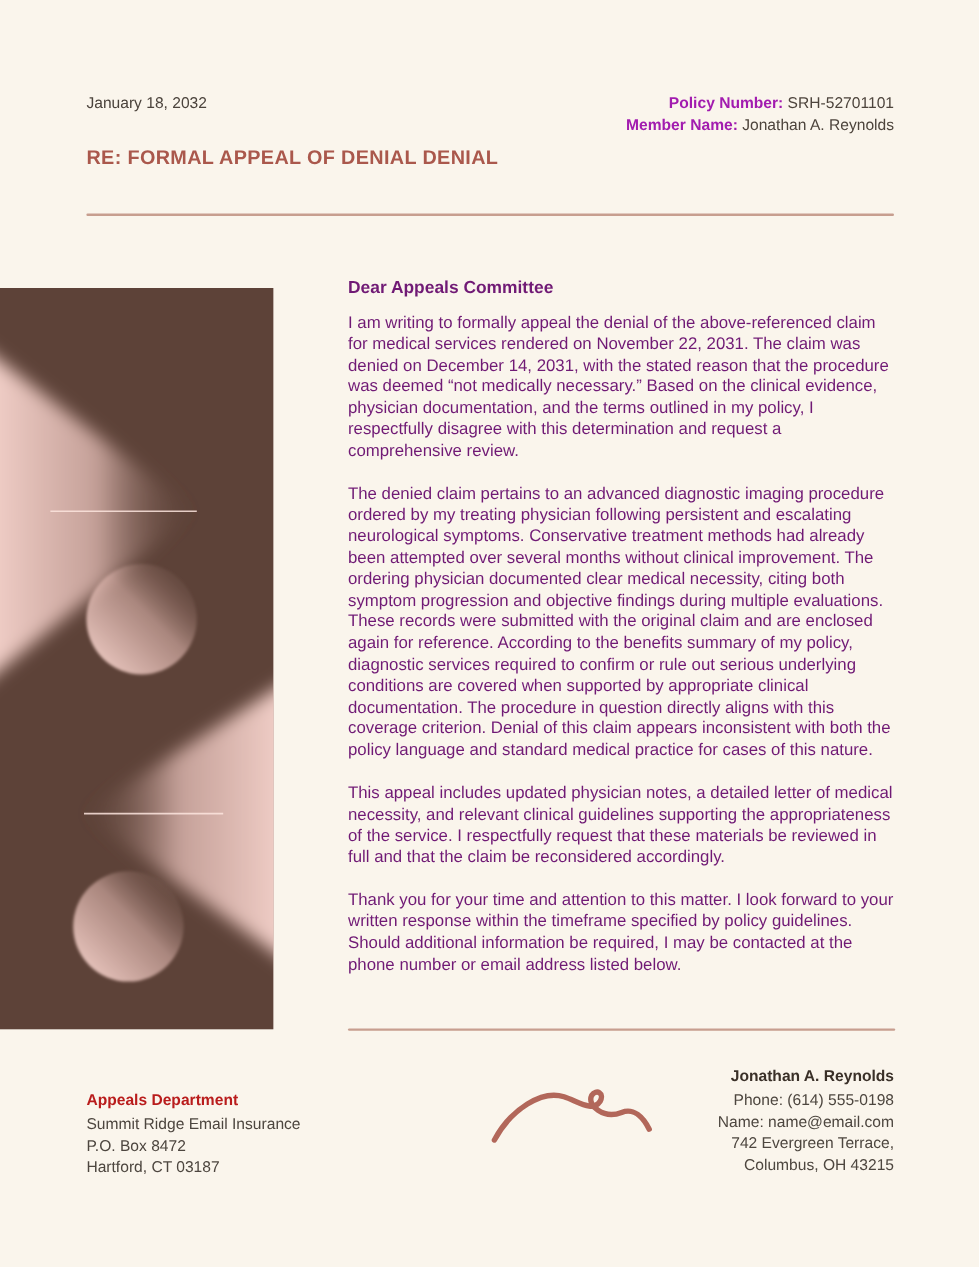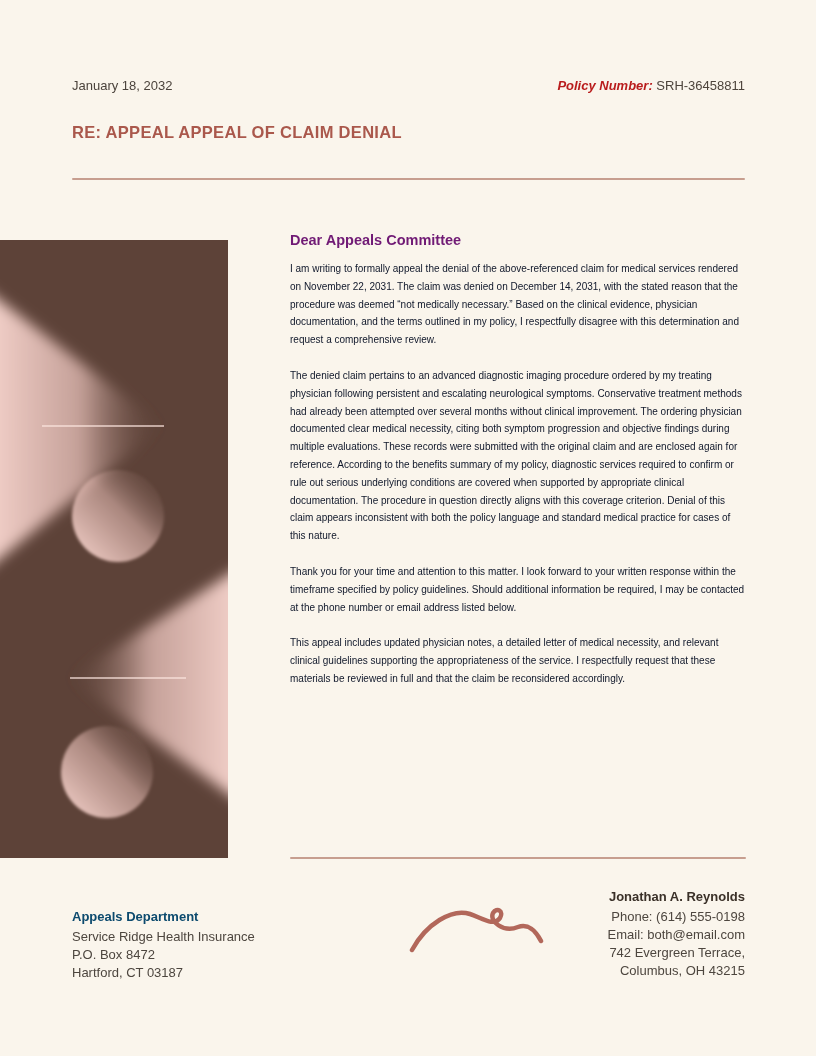--- a/index.html
+++ b/index.html
@@ -29,21 +29,21 @@
     color: #aa584c;
   }
   .claim-meta {
     position: absolute;
     right: 71px; top: 77px;
     text-align: right;
     font-size: 13px;
     line-height: 17.6px;
     color: #4d443c;
   }
-  .meta-label { font-weight: 700; color: #b91c1c; font-style: italic; }
+  .meta-label { font-weight: 700; color: #a21caf; }
   .rule {
     position: absolute;
     height: 2px;
     background: #c79e8f;
     border-radius: 1px;
   }
   .rule-top { left: 72px; width: 673px; top: 178px; }
   .rule-bottom { left: 290px; width: 456px; top: 857px; }
   .art {
     position: absolute;
@@ -56,35 +56,35 @@
     left: 290px; top: 232px;
     width: 456px;
   }
   .salutation {
     font-size: 14.5px;
     font-weight: 700;
     color: #701a75;
     margin-bottom: 12px;
   }
   .letter-body p {
-    font-size: 10px;
+    font-size: 14px;
     line-height: 17.8px;
-    color: #0f172a;
+    color: #701a75;
     margin-bottom: 18px;
   }
   .footer-left {
     position: absolute;
     left: 72px; top: 908px;
     font-size: 13px;
     line-height: 18px;
     color: #4d463f;
   }
   .footer-left .dept-name {
     font-weight: 700;
-    color: #0c4a6e;
+    color: #b91c1c;
     margin-bottom: 2px;
   }
   .signature {
     position: absolute;
     left: 406px; top: 896px;
     width: 142px; height: 66px;
   }
   .footer-right {
     position: absolute;
     right: 71px; top: 888px;
@@ -99,24 +99,25 @@
     margin-bottom: 2px;
   }
 </style>
 </head>
 <body>
 
 <div class="page">
 
   <div class="letter-date">January 18, 2032</div>
 
-  <div class="subject-heading">RE: APPEAL APPEAL OF CLAIM DENIAL</div>
+  <div class="subject-heading">RE: FORMAL APPEAL OF DENIAL DENIAL</div>
 
   <div class="claim-meta">
-    <div><span class="meta-label">Policy Number:</span><span> SRH-36458811</span></div>
+    <div><span class="meta-label">Policy Number:</span><span> SRH-52701101</span></div>
+    <div><span class="meta-label">Member Name:</span><span> Jonathan A. Reynolds</span></div>
   </div>
 
   <div class="rule rule-top"></div>
 
   <div class="art">
     <svg viewBox="0 0 228 618" xmlns="http://www.w3.org/2000/svg">
       <defs>
         <linearGradient id="beamL" x1="0" y1="0" x2="1" y2="0">
           <stop offset="0" stop-color="#f8d6cf" stop-opacity="1"></stop>
           <stop offset="0.55" stop-color="#f1c9c2" stop-opacity="0.7"></stop>
@@ -146,40 +147,40 @@
       <line x1="70" y1="438" x2="186" y2="438" stroke="#fde6df" stroke-width="1.3" opacity="0.85"></line>
       <circle cx="118" cy="276" r="46" fill="url(#circGrad)" filter="url(#soft2)"></circle>
       <circle cx="107" cy="532" r="46" fill="url(#circGrad)" filter="url(#soft2)"></circle>
     </svg>
   </div>
 
   <div class="letter-body">
     <div class="salutation">Dear Appeals Committee</div>
     <p>I am writing to formally appeal the denial of the above-referenced claim for medical services rendered on November 22, 2031. The claim was denied on December 14, 2031, with the stated reason that the procedure was deemed “not medically necessary.” Based on the clinical evidence, physician documentation, and the terms outlined in my policy, I respectfully disagree with this determination and request a comprehensive review.</p>
     <p>The denied claim pertains to an advanced diagnostic imaging procedure ordered by my treating physician following persistent and escalating neurological symptoms. Conservative treatment methods had already been attempted over several months without clinical improvement. The ordering physician documented clear medical necessity, citing both symptom progression and objective findings during multiple evaluations. These records were submitted with the original claim and are enclosed again for reference. According to the benefits summary of my policy, diagnostic services required to confirm or rule out serious underlying conditions are covered when supported by appropriate clinical documentation. The procedure in question directly aligns with this coverage criterion. Denial of this claim appears inconsistent with both the policy language and standard medical practice for cases of this nature.</p>
+    <p>This appeal includes updated physician notes, a detailed letter of medical necessity, and relevant clinical guidelines supporting the appropriateness of the service. I respectfully request that these materials be reviewed in full and that the claim be reconsidered accordingly.</p>
     <p>Thank you for your time and attention to this matter. I look forward to your written response within the timeframe specified by policy guidelines. Should additional information be required, I may be contacted at the phone number or email address listed below.</p>
-    <p>This appeal includes updated physician notes, a detailed letter of medical necessity, and relevant clinical guidelines supporting the appropriateness of the service. I respectfully request that these materials be reviewed in full and that the claim be reconsidered accordingly.</p>
   </div>
 
   <div class="rule rule-bottom"></div>
 
   <div class="footer-left">
     <div class="dept-name">Appeals Department</div>
-    <div>Service Ridge Health Insurance</div>
+    <div>Summit Ridge Email Insurance</div>
     <div>P.O. Box 8472</div>
     <div>Hartford, CT 03187</div>
   </div>
 
   <div class="signature">
     <svg viewBox="0 0 142 66" xmlns="http://www.w3.org/2000/svg">
       <path d="M6 54 C 20 28, 46 12, 64 18 C 76 22, 88 31, 94 22 C 98 15, 91 11, 87 17 C 83 25, 97 37, 112 31 C 122 27, 130 35, 135 45" fill="none" stroke="#b2675a" stroke-width="4.5" stroke-linecap="round" stroke-linejoin="round"></path>
     </svg>
   </div>
 
   <div class="footer-right">
     <div class="signer-name">Jonathan A. Reynolds</div>
     <div>Phone: (614) 555-0198</div>
-    <div>Email: both@email.com</div>
+    <div>Name: name@email.com</div>
     <div>742 Evergreen Terrace,</div>
     <div>Columbus, OH 43215</div>
   </div>
 
 </div>
 
 </body></html>

